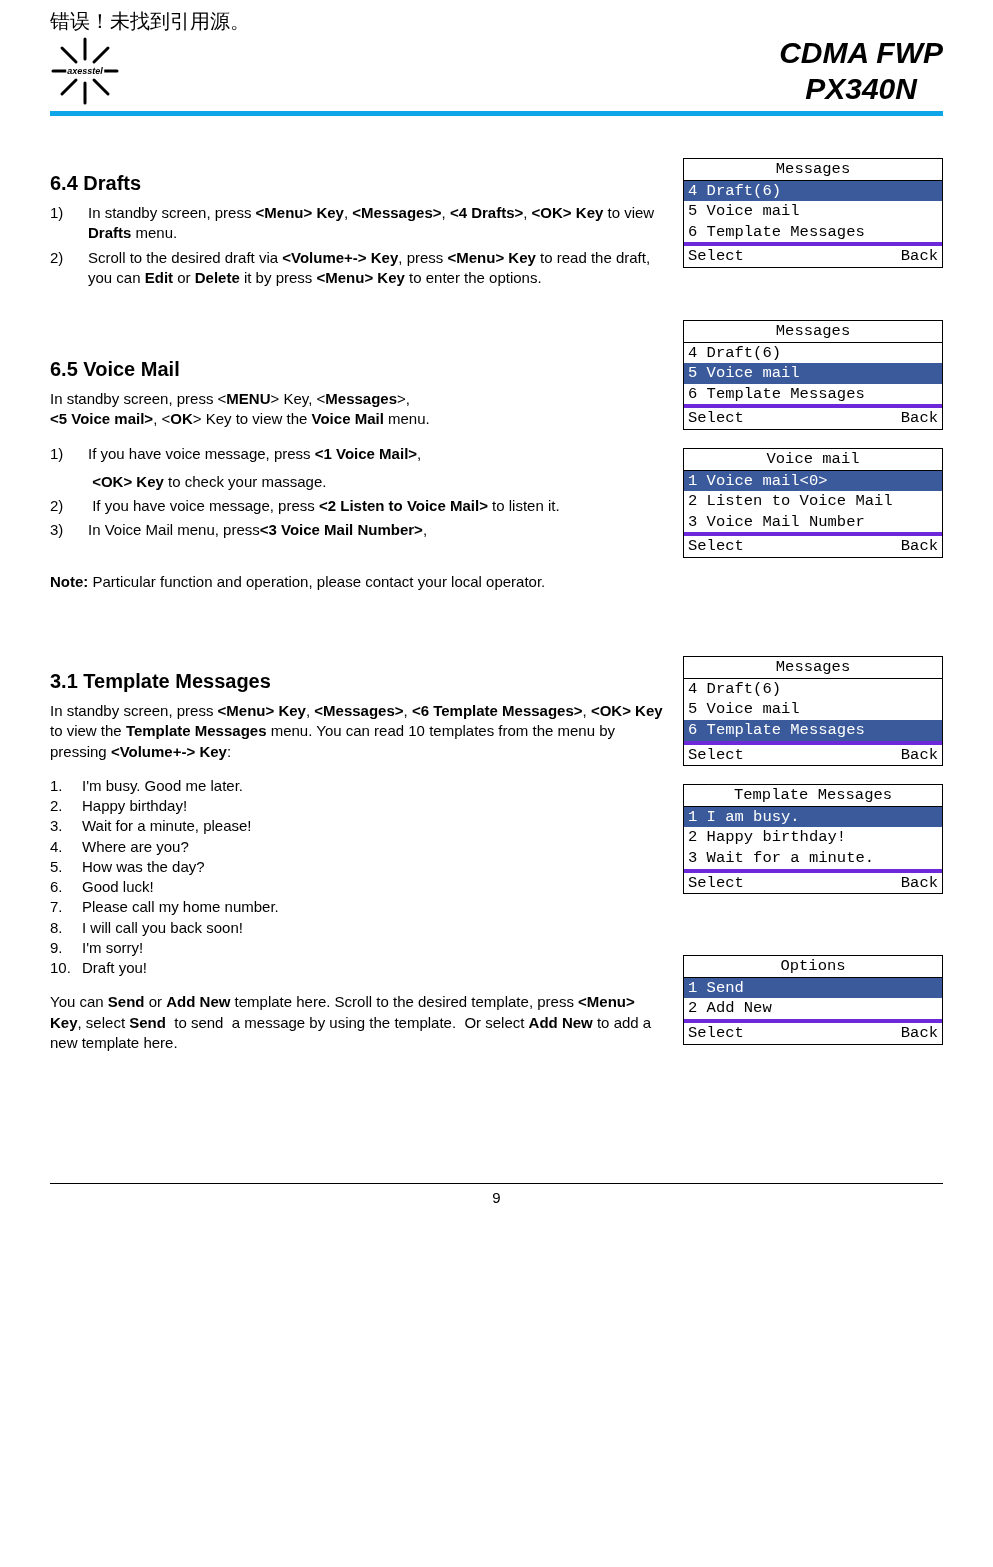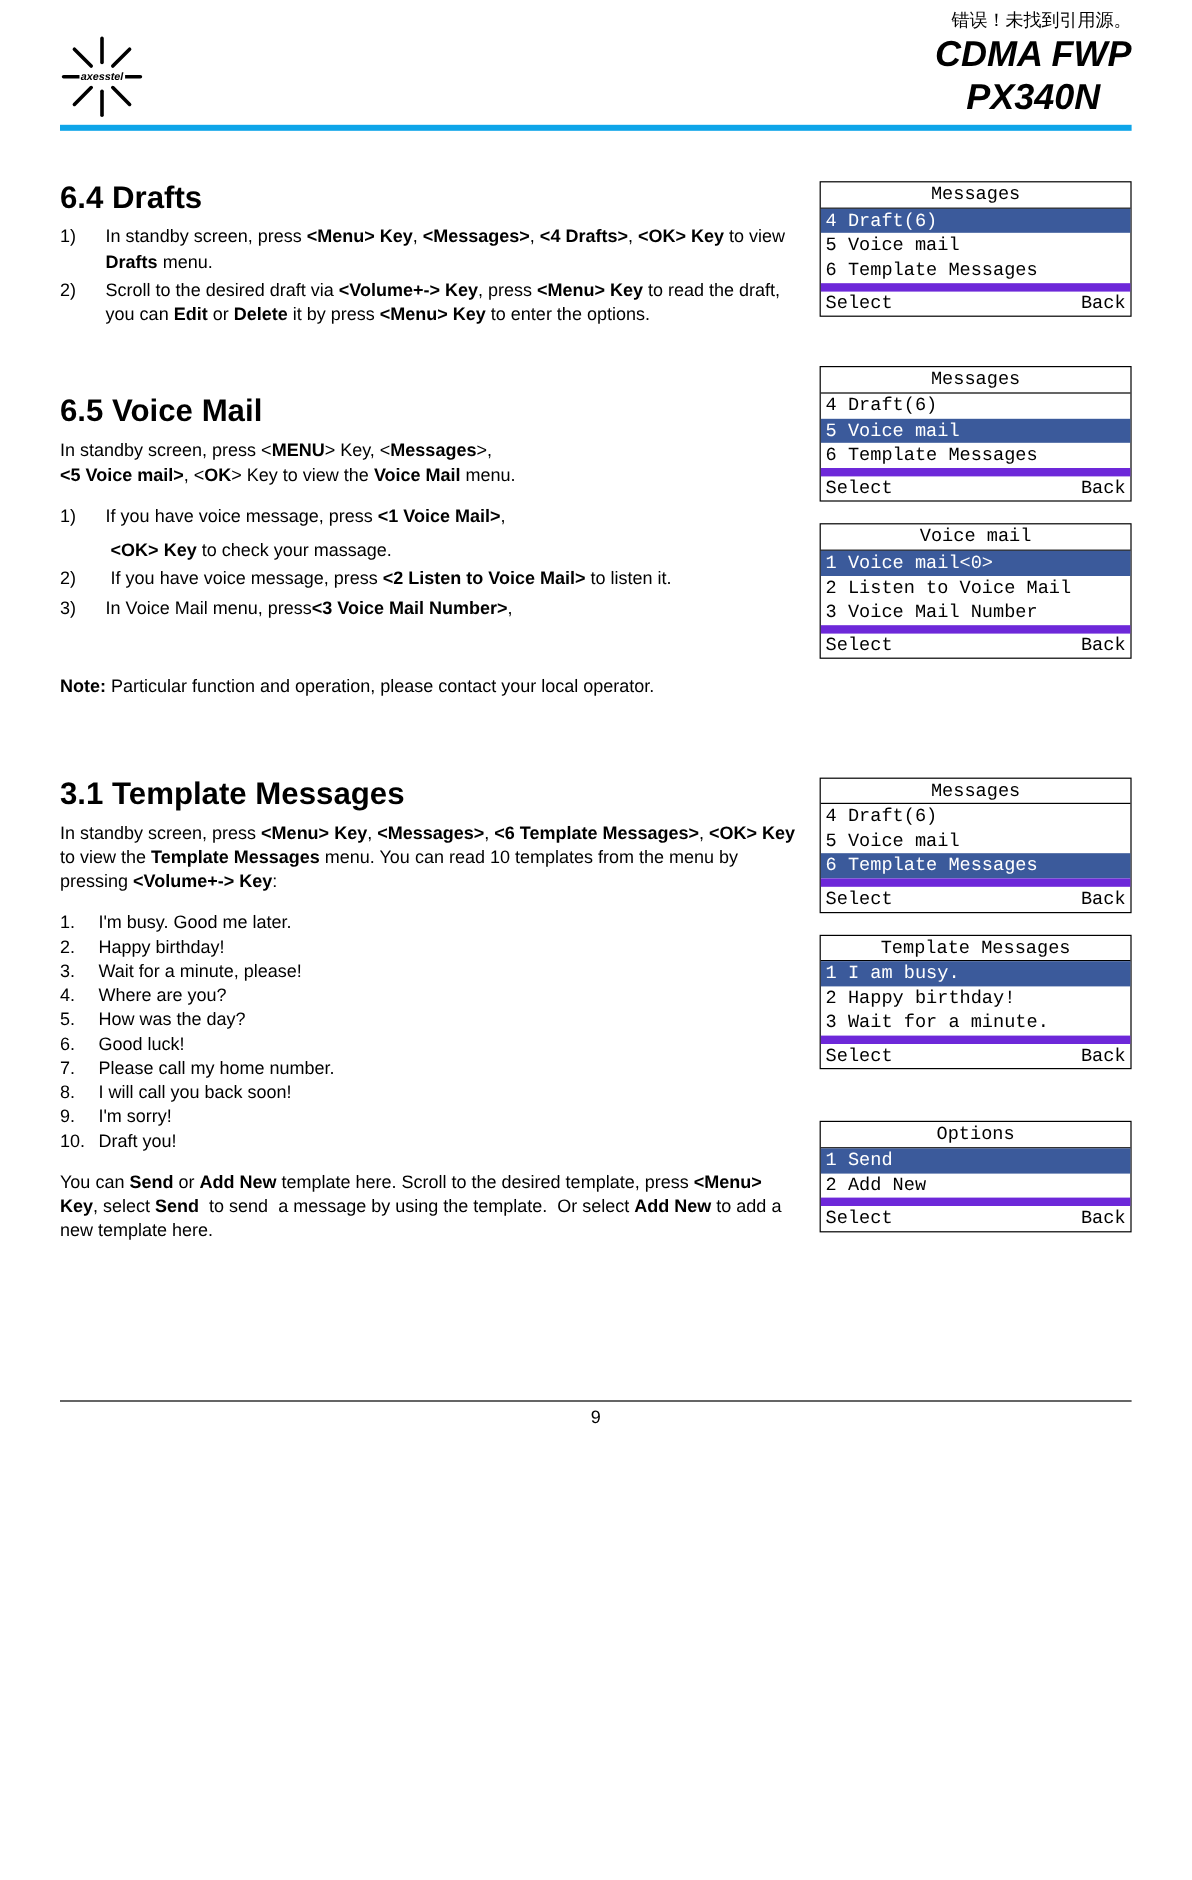--- a/index.html
+++ b/index.html
@@ -6,22 +6,22 @@
   body {
     font-family: Arial, Helvetica, sans-serif;
     font-size: 15px;
     color: #000;
     width: 993px;
     margin: 0 auto;
     padding: 8px 50px 20px;
     line-height: 1.35;
   }
   .top-error {
-    text-align: right;
-    font-size: 15px;
+    text-align: left;
+    font-size: 20px;
     font-family: "SimSun", serif;
   }
   .header {
     display: flex;
     justify-content: space-between;
     align-items: center;
     border-bottom: 5px solid #0ea5e9;
     padding-bottom: 4px;
     margin-bottom: 18px;
   }
@@ -38,23 +38,23 @@
     padding: 0 1px;
   }
   .title-right {
     text-align: center;
     font-size: 30px;
     font-weight: bold;
     font-style: italic;
     line-height: 1.2;
   }
   h2 {
-    font-size: 26px;
+    font-size: 20px;
     font-weight: bold;
-    margin: 20px 0 6px;
+    margin: 36px 0 6px;
   }
   .section { margin-bottom: 28px; }
   .row { display: flex; align-items: flex-start; gap: 18px; }
   .col-text { flex: 1; }
   .col-ui { display: flex; flex-direction: column; gap: 18px; }
   ol.num { list-style: none; padding-left: 0; }
   ol.num > li { display: flex; margin-bottom: 4px; }
   ol.num > li > .idx { width: 34px; flex-shrink: 0; }
   ol.num > li > .body { flex: 1; padding-left: 4px; }
   ol.tmpl { list-style: none; padding-left: 0; }
@@ -79,21 +79,21 @@
     padding: 1px 4px;
   }
   .ui-box .item {
     padding: 1px 4px;
   }
   .ui-box .hl {
     background: #3b5a9b;
     color: #fff;
   }
   .ui-box .soft {
-    border-top: 7px solid #6d28d9;
+    border-top: 4px solid #6d28d9;
     display: flex;
     justify-content: space-between;
     padding: 1px 4px;
   }
 
   .page-footer {
     margin-top: 130px;
     border-top: 1px solid #000;
     text-align: center;
     padding-top: 4px;
@@ -272,21 +272,21 @@
       <div class="ui-box">
         <div class="titlebar">Template Messages</div>
         <div class="item hl">1 I am busy.</div>
         <div class="item">2 Happy birthday!</div>
         <div class="item">3 Wait for a minute.</div>
         <div class="soft">
           <span>Select</span>
           <span>Back</span>
         </div>
       </div>
-      <div class="ui-box body-pad" style="margin-top:25px;">
+      <div class="ui-box body-pad" style="margin-top:43px;">
         <div class="titlebar">Options</div>
         <div class="item hl">1 Send</div>
         <div class="item">2 Add New</div>
         <div class="soft">
           <span>Select</span>
           <span>Back</span>
         </div>
       </div>
     </div>
   </div>

